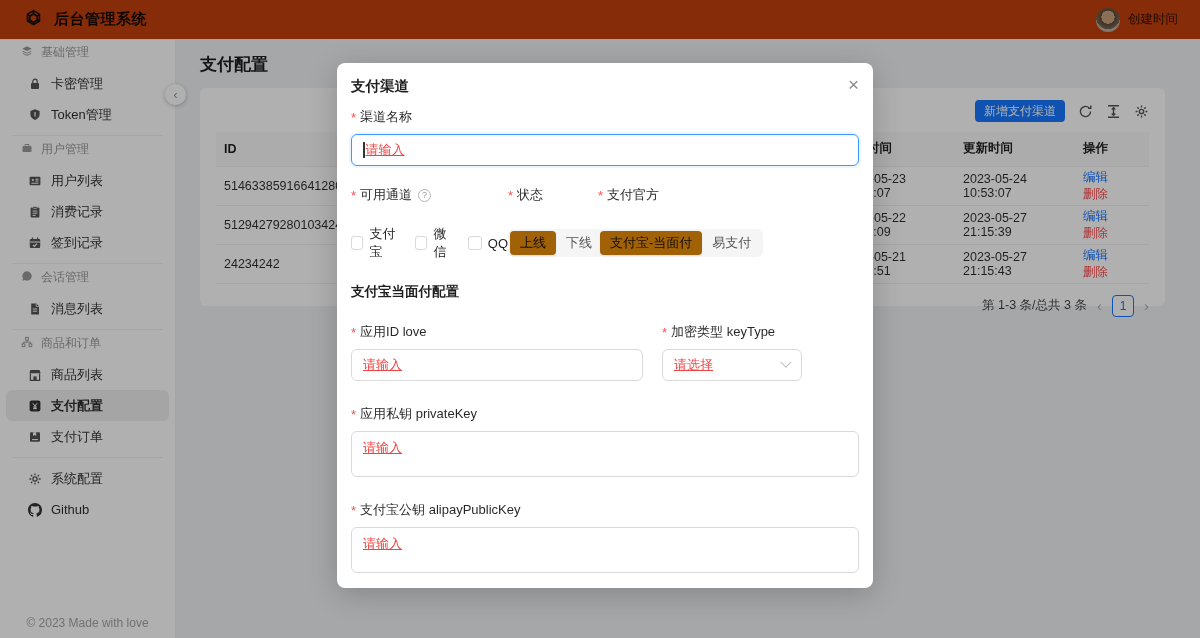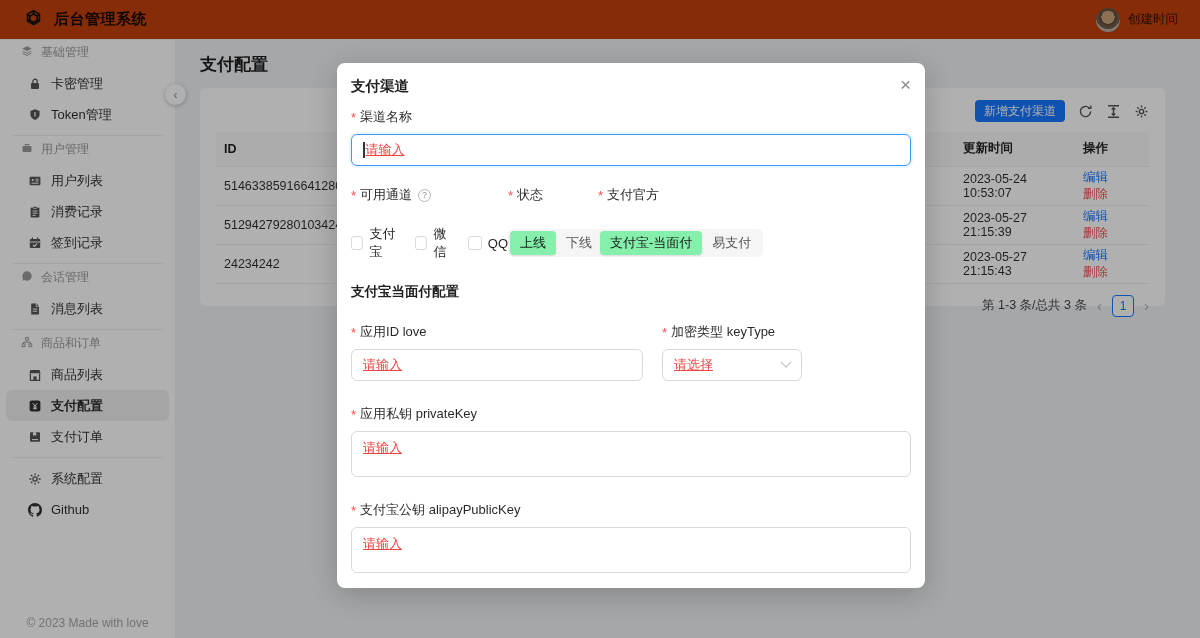--- a/index.html
+++ b/index.html
@@ -36,41 +36,41 @@
   table.grid th { background:#fafafa; font-weight:bold; text-align:left; height:34px; padding:0 8px; border-bottom:1px solid #f0f0f0; }
   table.grid td { height:39px; padding:0 8px; border-bottom:1px solid #f0f0f0; color:rgba(0,0,0,.82); }
   .lnk-edit { color:#1677ff; margin-right:22px; cursor:pointer; }
   .lnk-del { color:#ff4d4f; cursor:pointer; }
   .pager { display:flex; align-items:center; justify-content:flex-end; gap:10px; margin-top:11px; font-size:12.5px; color:rgba(0,0,0,.75); }
   .pg-arrow { color:rgba(0,0,0,.3); font-size:15px; cursor:pointer; line-height:1; }
   .pg-num { width:22px; height:22px; border:1px solid #1677ff; color:#1677ff; border-radius:4px; display:flex; align-items:center; justify-content:center; font-size:12px; cursor:pointer; background:#fff; }
 
   
   .mask { position:absolute; inset:0; background:rgba(0,0,0,.31); z-index:5; }
-  .modal { position:absolute; left:337px; top:63px; width:588px; height:525px; background:#fff; border-radius:8px; z-index:10; box-shadow:0 6px 30px rgba(0,0,0,.2); padding:14px 14px 12px; overflow:hidden; }
+  .modal { position:absolute; left:337px; top:63px; width:536px; height:525px; background:#fff; border-radius:8px; z-index:10; box-shadow:0 6px 30px rgba(0,0,0,.2); padding:14px 14px 12px; overflow:hidden; }
   .modal-title { font-size:14.5px; font-weight:bold; }
   .modal-close { position:absolute; top:12px; right:14px; font-size:19px; color:#8c8c8c; cursor:pointer; line-height:1; }
   .f-label { font-size:13px; color:rgba(0,0,0,.85); display:flex; align-items:center; gap:4px; }
   .req { color:#ff4d4f; }
   .qmark { width:13px; height:13px; border:1px solid #b5b5b5; border-radius:50%; color:#9a9a9a; font-size:9px; display:inline-flex; align-items:center; justify-content:center; margin-left:2px; }
   .fake-input { height:32px; border:1px solid #d9d9d9; border-radius:6px; display:flex; align-items:center; padding:0 11px; background:#fff; cursor:text; }
   .fake-input.focused { border-color:#4096ff; box-shadow:0 0 0 2px rgba(5,145,255,.08); }
   .ph { color:#ef4444; font-size:13px;text-decoration:underline; }
   .caret { width:1.5px; height:16px; background:#333; margin-right:1px; }
   .fake-textarea { height:46px; border:1px solid #d9d9d9; border-radius:6px; padding:7px 11px; background:#fff; cursor:text; }
   .chev { width:8px; height:8px; border-right:1.4px solid #bfbfbf; border-bottom:1.4px solid #bfbfbf; transform:rotate(45deg) translate(-2px,-2px); margin-left:auto; }
   .row3 { display:flex; margin-top:20px; }
   .col-a { width:157px; } .col-b { width:90px; } .col-c { flex:1; }
   .controls-row { display:flex; margin-top:21px; align-items:center; }
   .cb-group { width:157px; display:flex; align-items:center; gap:12px; }
   .cb-item { display:flex; align-items:center; gap:6px; cursor:pointer; }
   .cb { width:14px; height:14px; border:1px solid #d9d9d9; border-radius:3px; background:#fff; }
   .segmented { background:#f5f5f5; border-radius:6px; padding:2px; display:inline-flex; font-size:13px; }
   .seg-item { padding:3px 10px; border-radius:4px; color:rgba(0,0,0,.68); cursor:pointer; white-space:nowrap; }
-  .seg-item.on { background:#86efac; color:rgba(0,0,0,.88); box-shadow:0 1px 2px rgba(0,0,0,.1); }
+  .seg-item.on { background:#a16207; color:rgba(0,0,0,.88); box-shadow:0 1px 2px rgba(0,0,0,.1); }
   .seg-wrap-b { width:90px; } 
   .section-title { font-size:13.5px; font-weight:bold; margin-top:22px; }
   .two-col { display:flex; margin-top:22px; }
   .tc-a { width:311px; } .tc-b { flex:1; }
   .modal-footer { display:flex; justify-content:flex-end; gap:8px; margin-top:19px; }
   .btn-cancel { height:30px; padding:0 13px; border:1px solid #d9d9d9; border-radius:6px; display:flex; align-items:center; font-size:13px; background:#fff; cursor:pointer; }
   .btn-submit { height:30px; padding:0 13px; border-radius:6px; display:flex; align-items:center; font-size:13px; background:#1677ff; color:#fff; cursor:pointer; }
   .mt8{margin-top:8px;} .mt12{margin-top:12px;} .mt24{margin-top:24px;}
   svg { display:block; }
 </style>

